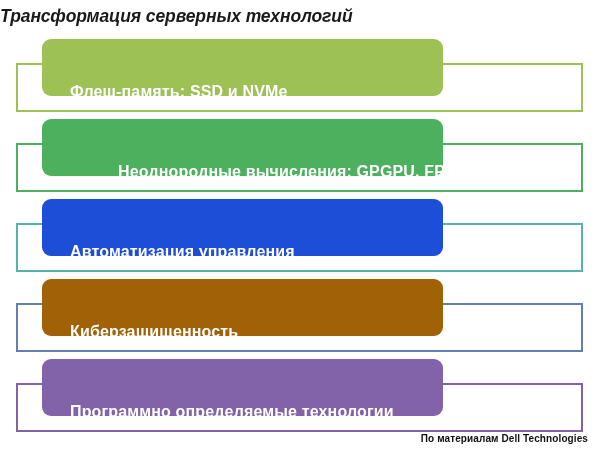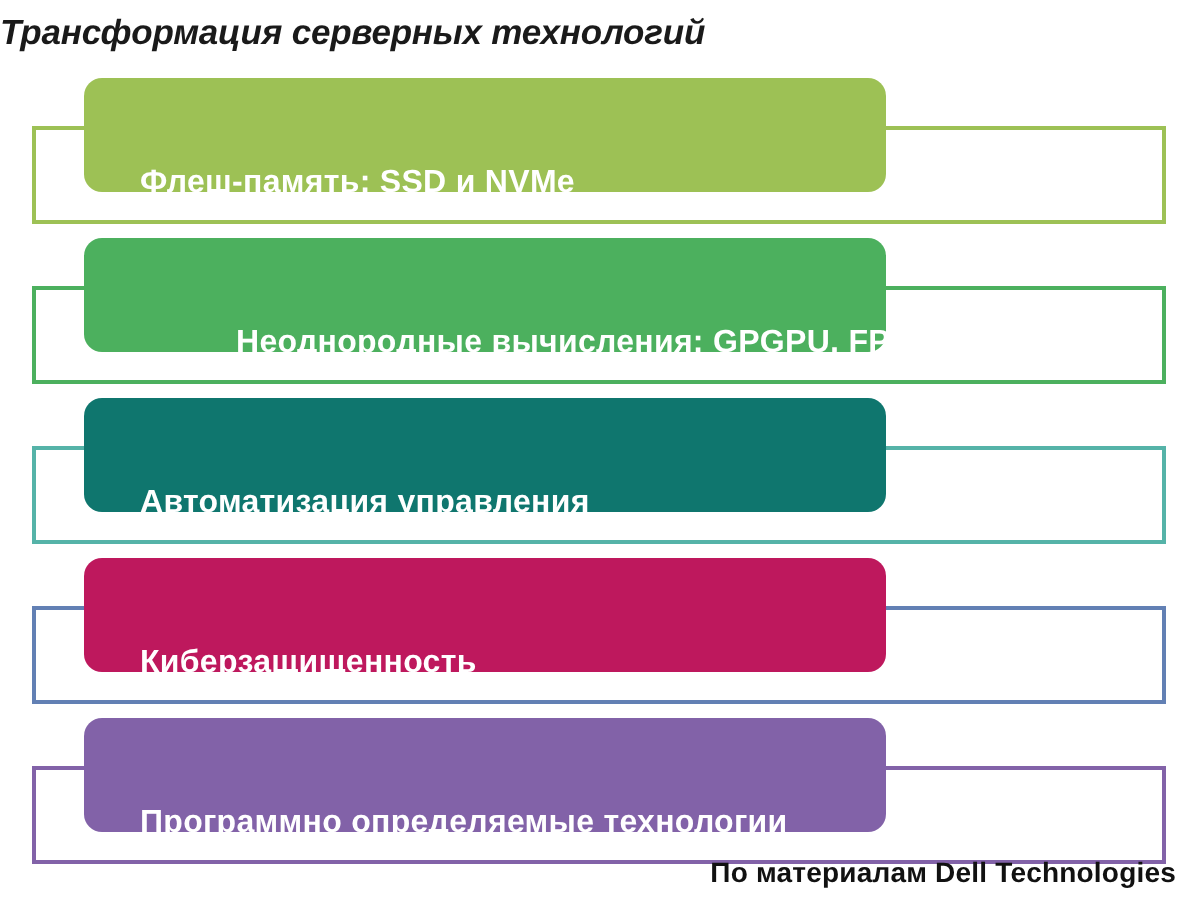--- a/index.html
+++ b/index.html
@@ -76,21 +76,21 @@
     white-space: nowrap;
     letter-spacing: 0.15px;
     margin-top: 24px;
   }
 
   
   #footer {
     position: absolute;
     right: 12px;
     bottom: 8px;
-    font-size: 14px;
+    font-size: 10px;
     font-weight: bold;
     color: #111111;
     white-space: nowrap;
     letter-spacing: 0.1px;
     margin-top: 44px;
   }
 </style>
 </head>
 <body>
 
@@ -107,28 +107,28 @@
 
   <div class="row" style="top:118px">
     <div class="frame" style="border-color: rgb(76, 176, 94);"></div>
     <div class="bar" style="background: rgb(76, 176, 94);">
       <span class="bar-label" style="color: rgb(255, 255, 255); padding-left: 48px;">Неоднородные вычисления: GPGPU, FPGA</span>
     </div>
   </div>
 
   <div class="row" style="top:198px">
     <div class="frame" style="border-color: rgb(85, 179, 168);"></div>
-    <div class="bar" style="background: #0f766e;">
+    <div class="bar" style="background: #1d4ed8;">
       <span class="bar-label" style="color: rgb(255, 255, 255);">Автоматизация управления</span>
     </div>
   </div>
 
   <div class="row" style="top:278px">
     <div class="frame" style="border-color: rgb(98, 128, 180);"></div>
-    <div class="bar" style="background: #be185d;">
+    <div class="bar" style="background: #a16207;">
       <span class="bar-label" style="color: rgb(255, 255, 255);">Киберзащищенность</span>
     </div>
   </div>
 
   <div class="row" style="top:358px">
     <div class="frame" style="border-color: rgb(130, 98, 168);"></div>
     <div class="bar" style="background: rgb(130, 98, 168);">
       <span class="bar-label" style="color: rgb(255, 255, 255); text-align: right;">Программно определяемые технологии</span>
     </div>
   </div>

